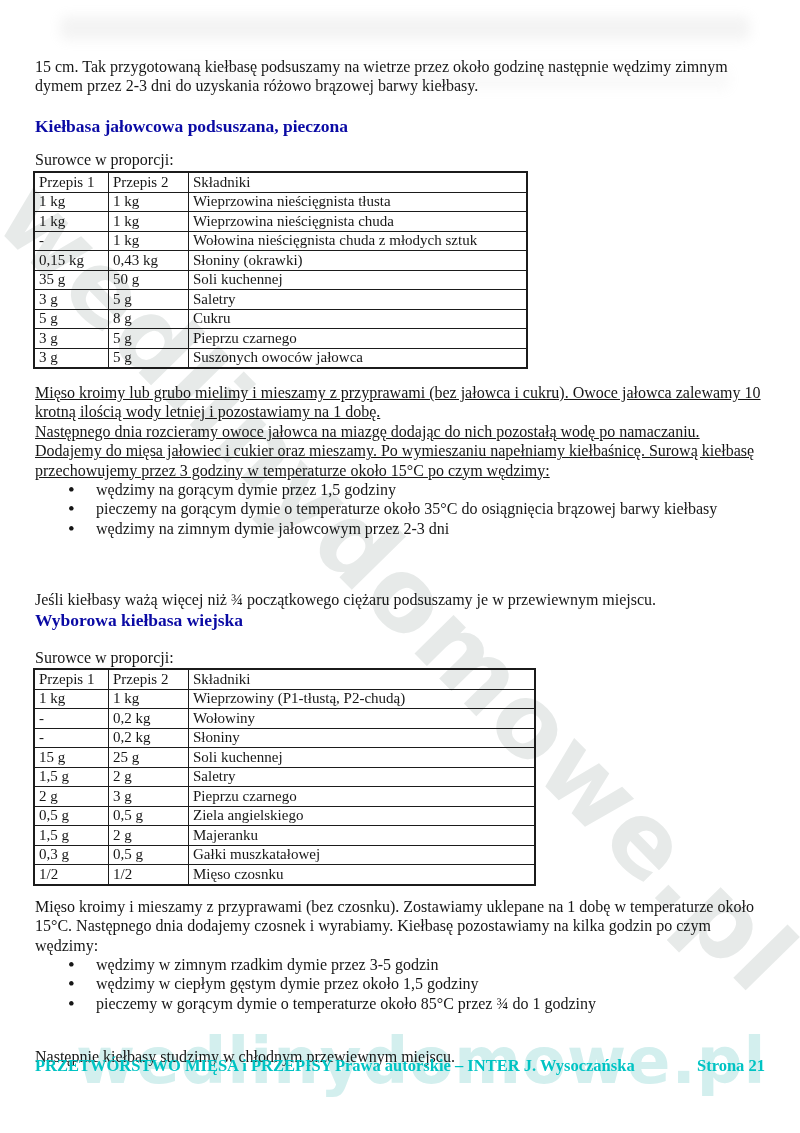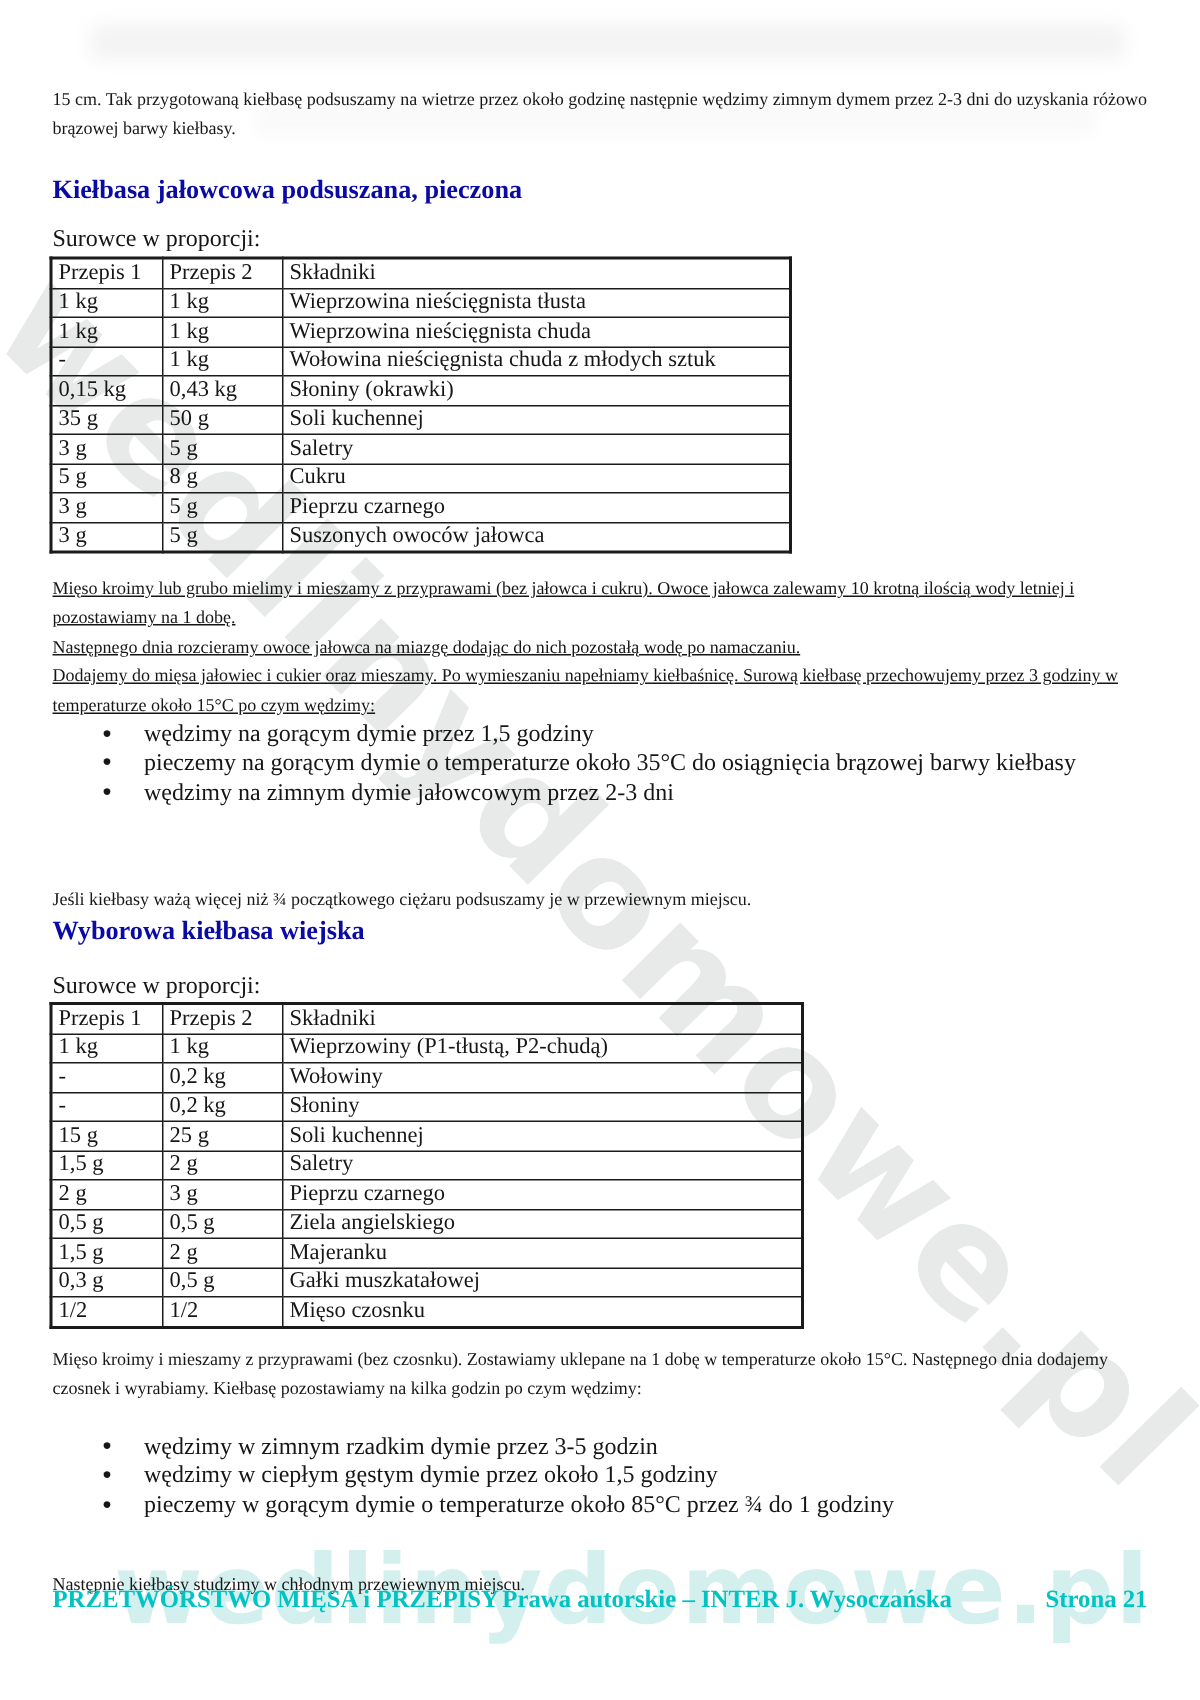--- a/index.html
+++ b/index.html
@@ -43,21 +43,21 @@
   }
   .noise{
     position:absolute;background:#b9b9b9;border-radius:6px;
     filter:blur(6px);z-index:0;
   }
   .noise-1{left:60px;top:16px;width:690px;height:24px;opacity:.16;}
   .noise-2{left:170px;top:68px;width:560px;height:22px;opacity:.08;}
   
   .layer{position:absolute;left:0;top:0;width:800px;height:1133px;z-index:1;}
   .abs{position:absolute;}
-  p{margin:0;font-size:12px;line-height:19.4px;}
+  p{margin:0;font-size:16px;line-height:19.4px;}
   .intro{left:35px;top:57px;width:736px;}
   h2.rtitle{
     margin:0;font-size:17.5px;line-height:21px;font-weight:bold;
     color:var(--heading);
     text-align:center;
   }
   .h1{left:35px;top:116px;}
   .h2{left:35px;top:610px;}
   .src-label{font-size:16px;line-height:19px;}
   .label1{left:35px;top:150px;}

